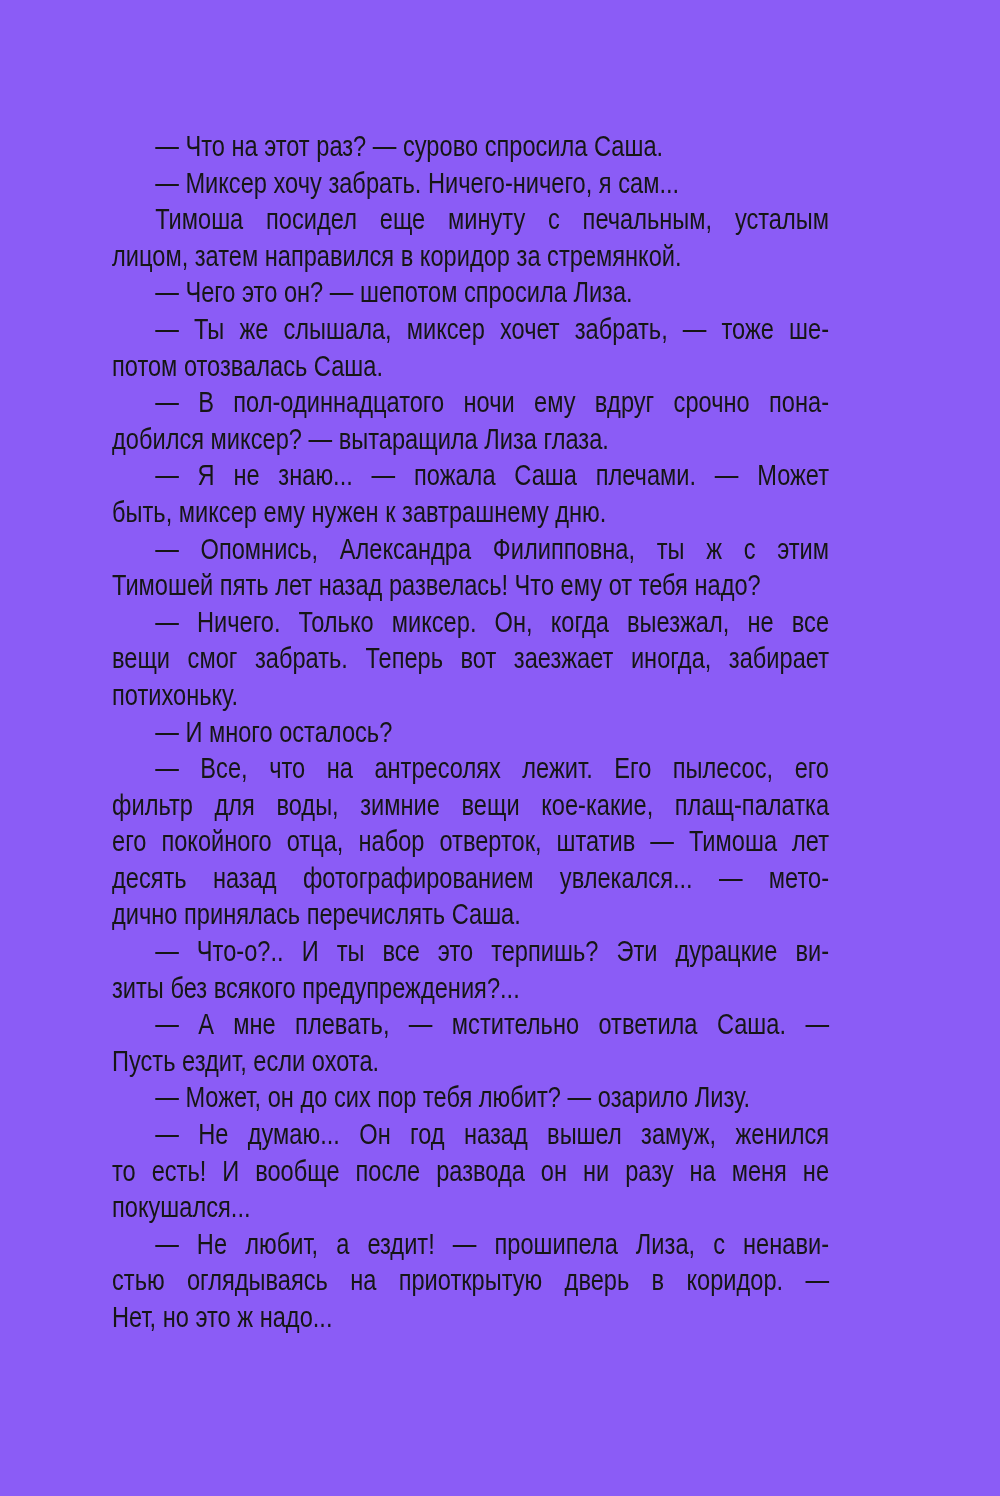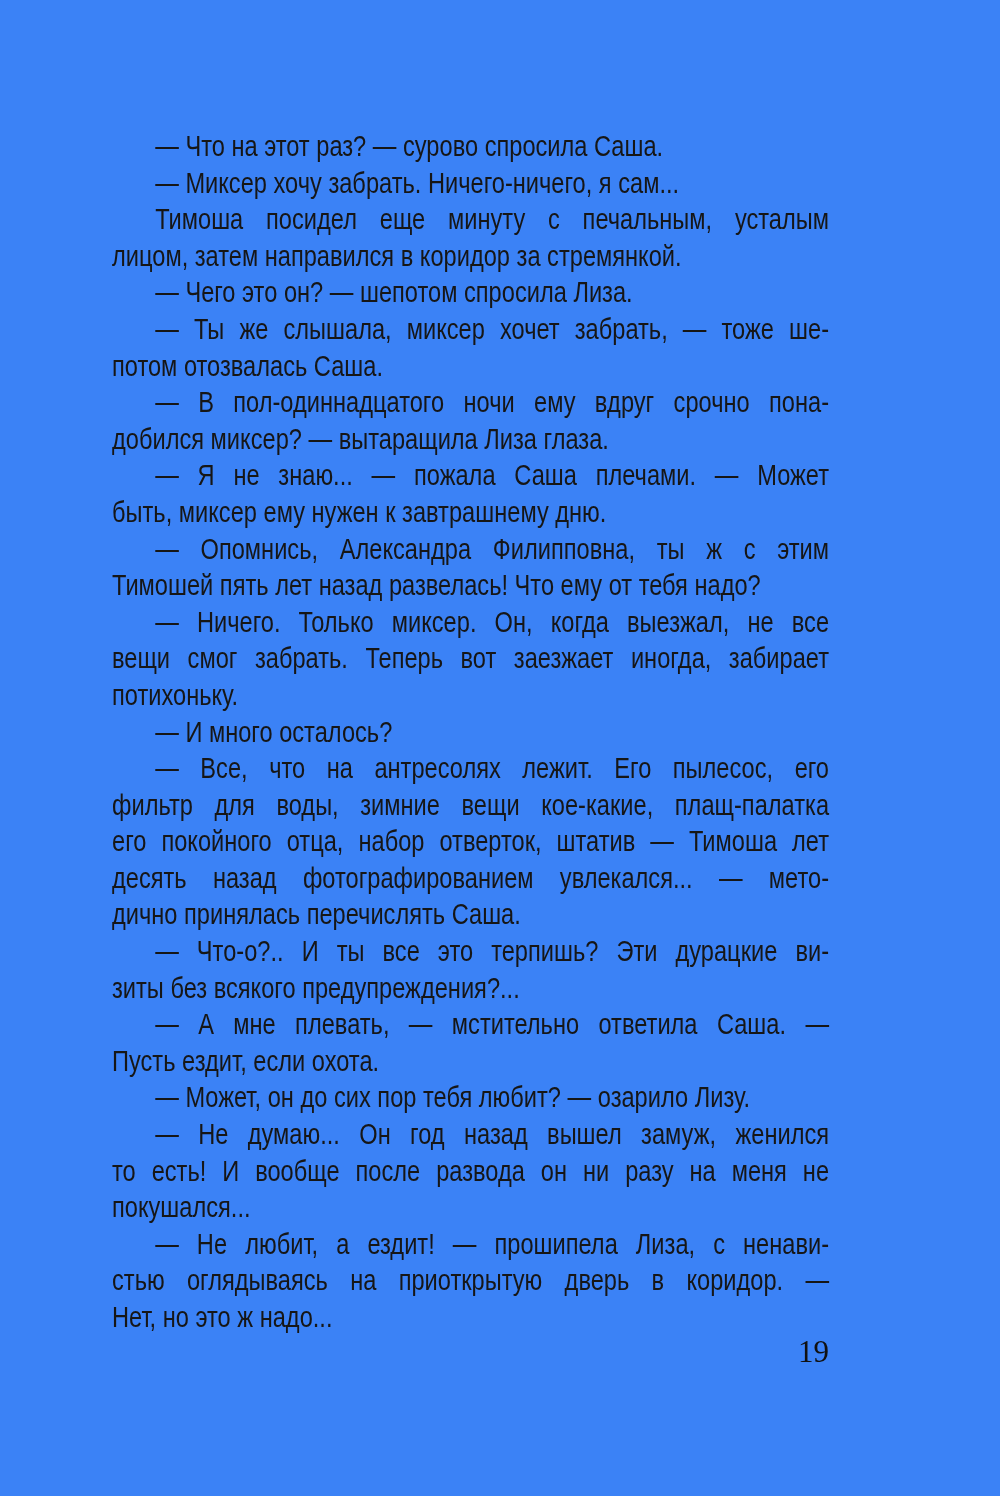--- a/index.html
+++ b/index.html
@@ -4,21 +4,21 @@
 <style>
   html, body {
     margin: 0;
     padding: 0;
     background: #ffffff;
   }
   .page {
     position: relative;
     width: 1000px;
     height: 1496px;
-    background: #3b82f6;
+    background: #8b5cf6;
     overflow: hidden;
     font-family: "Liberation Sans", "DejaVu Sans", sans-serif;
     color: #161616;
   }
   .text-block {
     position: absolute;
     left: 112px;
     top: 128px;
     width: 880px;
     transform: scaleX(0.8148);
@@ -133,14 +133,13 @@
     </div>
 
     <div class="para">
       <div class="line first">— Не любит, а ездит! — прошипела Лиза, с ненави-</div>
       <div class="line">стью оглядываясь на приоткрытую дверь в коридор. —</div>
       <div class="line last">Нет, но это ж надо...</div>
     </div>
 
   </div>
 
-  <div class="pagenum">19</div>
 </div>
 
 </body></html>

